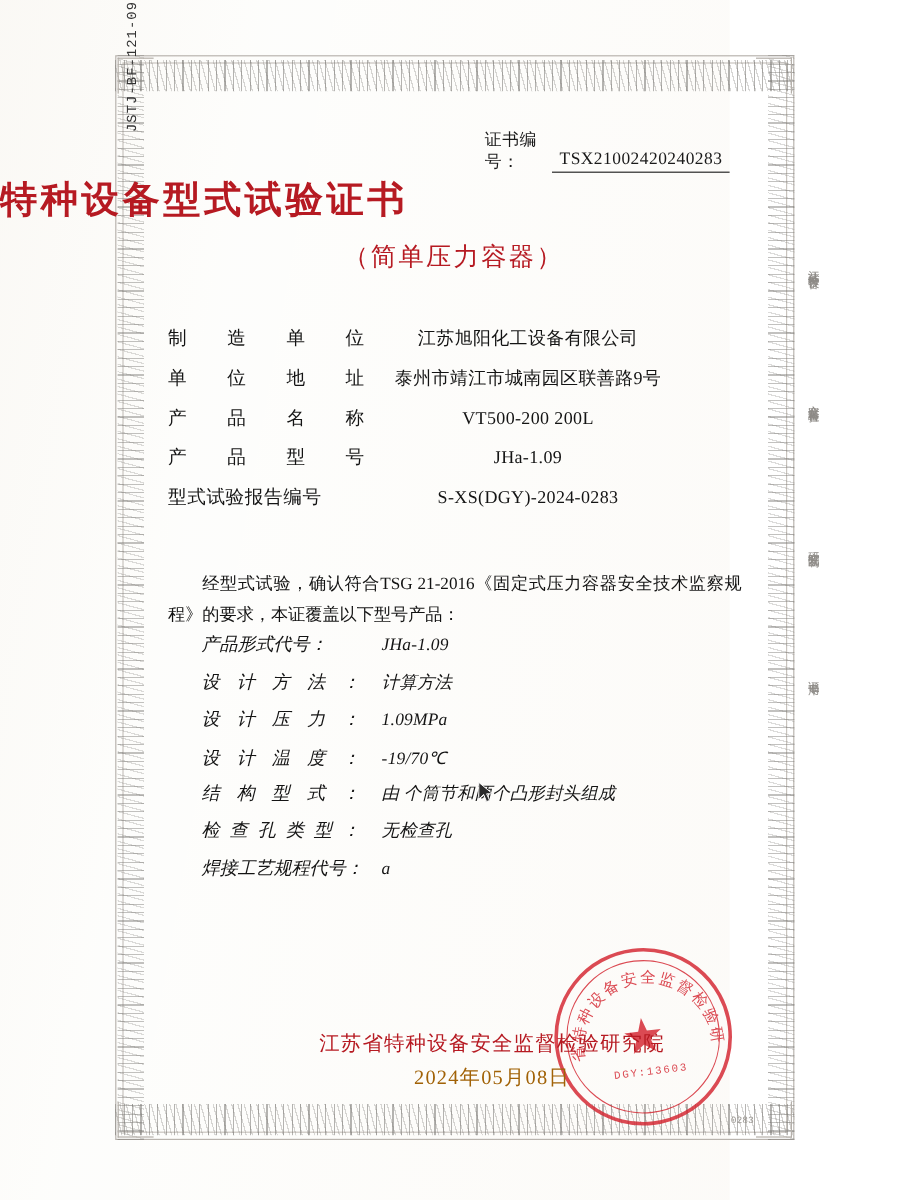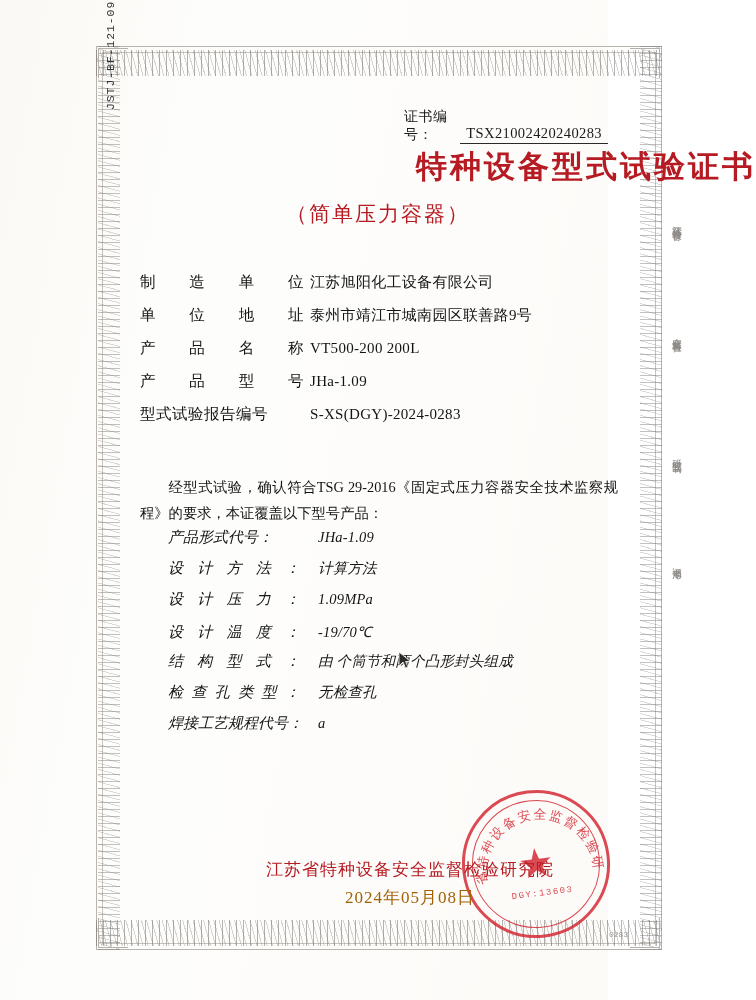--- a/index.html
+++ b/index.html
@@ -128,21 +128,21 @@
     font-family: Liberation Serif, serif;
     font-size: 14.5px;
     letter-spacing: 0.4px;
   }
 
   
   .title-main {
     position: absolute;
     left: 0; top: 146px;
     width: 756px;
-    text-align: right;
+    text-align: left;
     font-size: 31px;
     font-weight: bold;
     letter-spacing: 3px;
     color: #b61a22;
     font-family: "Liberation Serif", serif;
   }
   .title-sub {
     position: absolute;
     left: 0; top: 200px;
     width: 756px;
@@ -175,21 +175,21 @@
     justify-content: space-between;
     padding-right: 6px;
   }
   .field-value {
     flex: 1;
     text-align: left;
     font-size: 15px;
     color: #141414;
     letter-spacing: 0.3px;
   }
-  .field-value.center { padding-right: 40px; }
+  .field-value.center { text-align: center; padding-right: 40px; }
 
   
   .para {
     position: absolute;
     left: 140px; top: 474px;
     width: 478px;
     font-size: 14.3px;
     line-height: 26px;
     color: #131313;
     text-align: justify;
@@ -385,21 +385,21 @@
       <div class="field-value center">JHa-1.09</div>
     </div>
 
     <div class="field-row">
       <div class="field-label">型式试验报告编号</div>
       <div class="field-value center">S-XS(DGY)-2024-0283</div>
     </div>
 
   </div>
 
-  <div class="para"><span class="indent"></span><span>经型式试验，确认符合TSG 29-2016《固定式压力容器安全技术监察规程》的要求，本证覆盖以下型号产品：</span></div>
+  <div class="para"><span class="indent"></span><span>经型式试验，确认符合TSG 21-2016《固定式压力容器安全技术监察规程》的要求，本证覆盖以下型号产品：</span></div>
 
   <div class="specs">
 
     <div class="spec-row">
       <div class="spec-label nospread">产品形式代号：</div>
       <div class="spec-value">JHa-1.09</div>
     </div>
 
     <div class="spec-row">
       <div class="spec-label">

